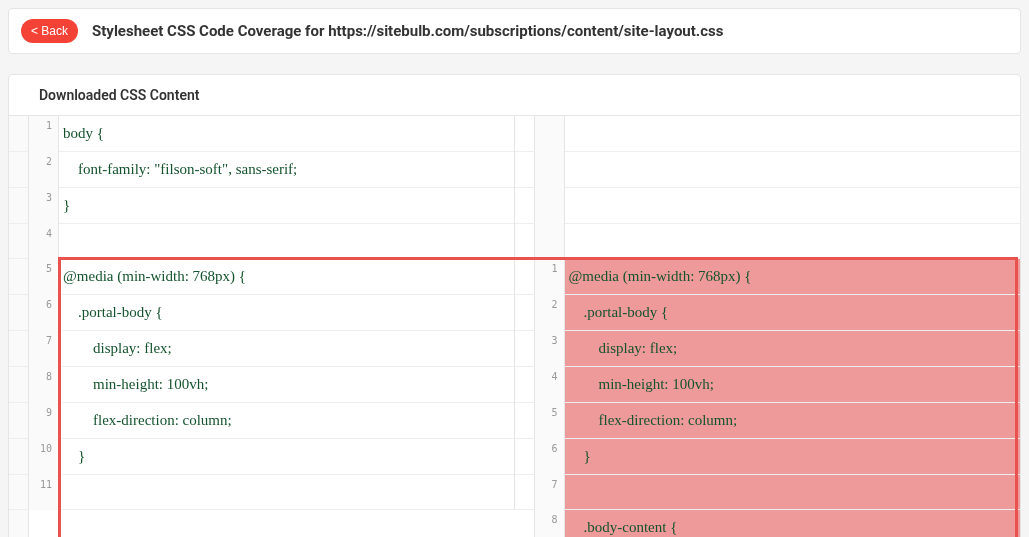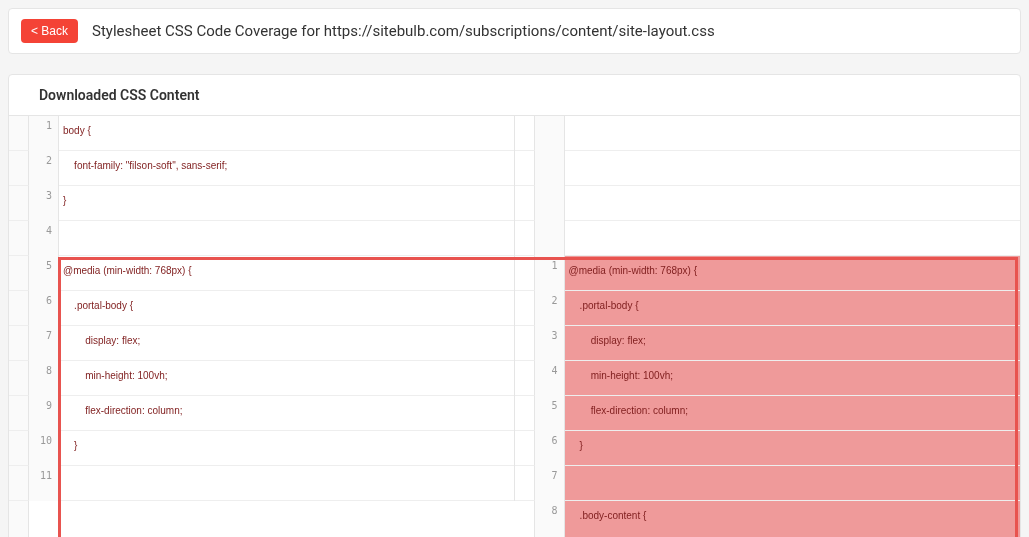--- a/index.html
+++ b/index.html
@@ -20,31 +20,31 @@
     .header-card {
       display: flex;
       align-items: center;
       padding: 10px 12px;
       margin-bottom: 20px;
     }
     .back-btn {
       background: #f44336;
       color: #fff;
       border: none;
-      border-radius: 4px;
+      border-radius: 12px;
       padding: 5px 10px;
       font-size: 12px;
       cursor: pointer;
       margin-right: 14px;
       font-weight: 500;
     }
     .header-title {
       font-size: 15px;
       color: #333;
-      font-weight: 400;
+      font-weight: 700;
     }
     .code-card {
       overflow: hidden;
     }
     .columns-header {
       display: flex;
       border-bottom: 1px solid #e5e5e5;
       gap: 9px;
     }
     .col-header {
@@ -83,23 +83,23 @@
       padding: 4px 6px 0 0;
       font-size: 10px;
       color: #999;
       font-family: monospace;
       border-right: 1px solid #e5e5e5;
       background: #fafafa;
       flex-shrink: 0;
     }
     .code-cell {
       padding: 9px 6px 9px 4px;
-      font-family: Liberation Sans, sans-serif;
-      font-size: 10px;
-      color: #7f1d1d;
+      font-family: Liberation Serif, serif;
+      font-size: 15px;
+      color: #14532d;
       white-space: pre;
       flex: 1;
       border-bottom: 1px solid #eee;
       overflow: hidden;
     }
     .left-pane {
       width: 50%;
       display: flex;
       border-right: 1px solid #e5e5e5;
     }

